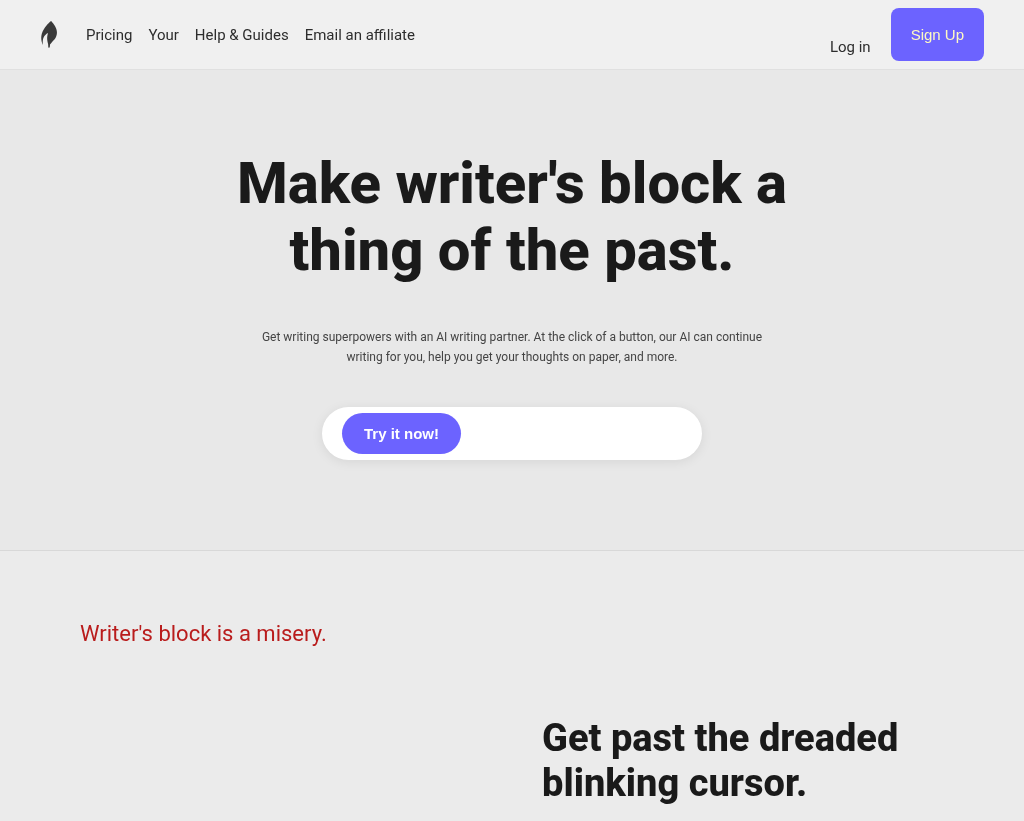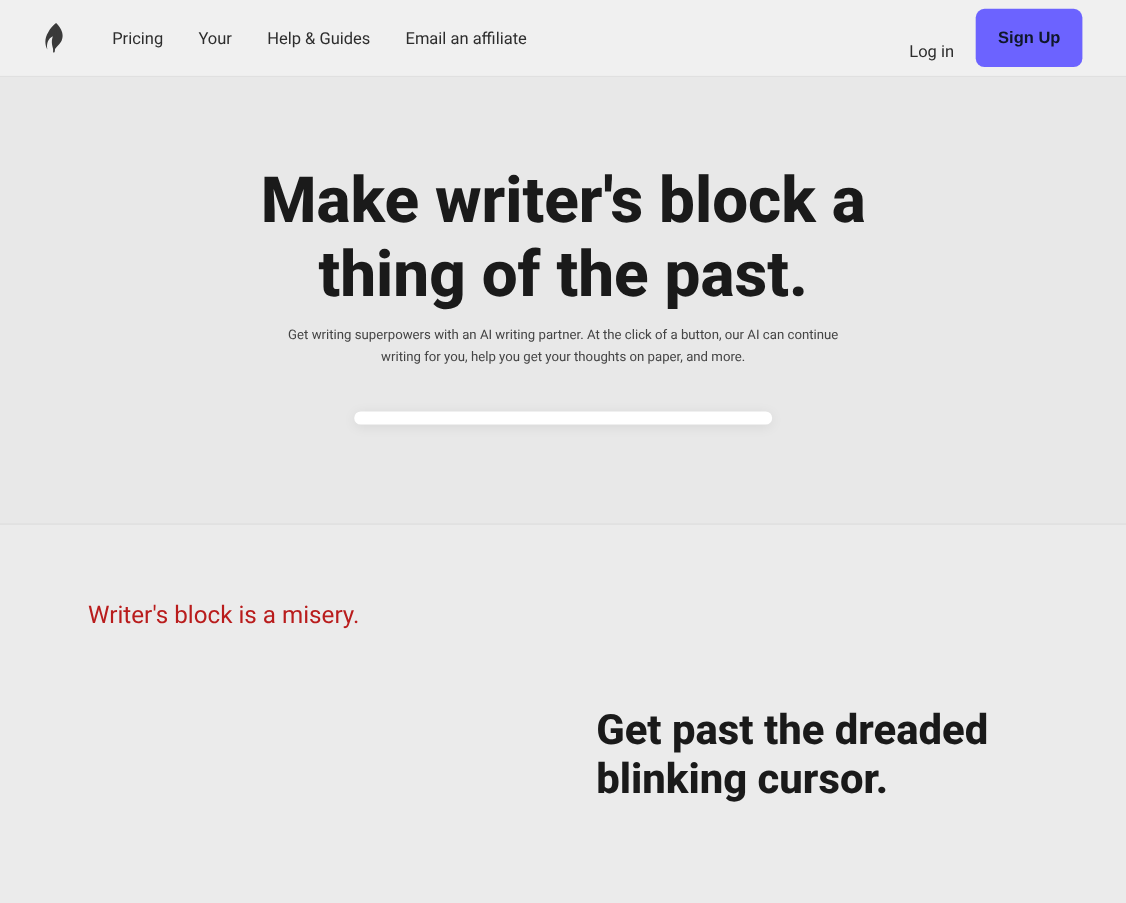--- a/index.html
+++ b/index.html
@@ -24,21 +24,21 @@
       align-items: center;
       justify-content: space-between;
       padding: 0 40px;
       height: 70px;
       border-bottom: 1px solid #e0e0e0;
     }
 
     .nav-left {
       display: flex;
       align-items: center;
-      gap: 32px;
+      gap: 16px;
       text-align: center;
     }
 
     .logo {
       display: flex;
       align-items: center;
       margin-right: 8px;
     }
 
     .logo svg {
@@ -62,43 +62,43 @@
     .login-link {
       font-size: 15px;
       color: #2d2d2d;
       text-decoration: none;
       cursor: pointer;
       margin-top: 25px;
     }
 
     .signup-btn {
       background-color: #6c63ff;
-      color: #0f172a;
+      color: #fef9c3;
       border: none;
       border-radius: 8px;
       padding: 18px 20px;
       font-size: 15px;
-      font-weight: 700;
+      font-weight: 400;
       cursor: pointer;
     }
 
     
     .hero {
       background-color: #e8e8e8;
       text-align: center;
       padding: 80px 40px 90px;
     }
 
     .hero h1 {
       font-size: 58px;
       font-weight: 800;
       line-height: 1.15;
       color: #1a1a1a;
       max-width: 600px;
-      margin: 0 auto 12px;
+      margin: 0 auto 45px;
     }
 
     .hero p {
       font-size: 12px;
       color: #444;
       line-height: 1.6;
       max-width: 520px;
       margin: 0 auto 40px;
     }
 
@@ -202,20 +202,21 @@
     <a class="login-link">Log in</a>
     <button class="signup-btn">Sign Up</button>
   </div>
 </nav>
 
 <section class="hero">
   <h1>Make writer's block a thing of the past.</h1>
   <p>Get writing superpowers with an AI writing partner. At the click of a button, our AI can continue writing for you, help you get your thoughts on paper, and more.</p>
 
   <div class="email-form">
+    <button class="try-btn">Try it now!</button>
   </div>
 </section>
 
 <div class="section-divider"></div>
 
 <section class="feature-section">
   <p class="writers-block-tagline">Writer's block is a misery.</p>
 
   <div class="feature-content">
     <div class="feature-left">

